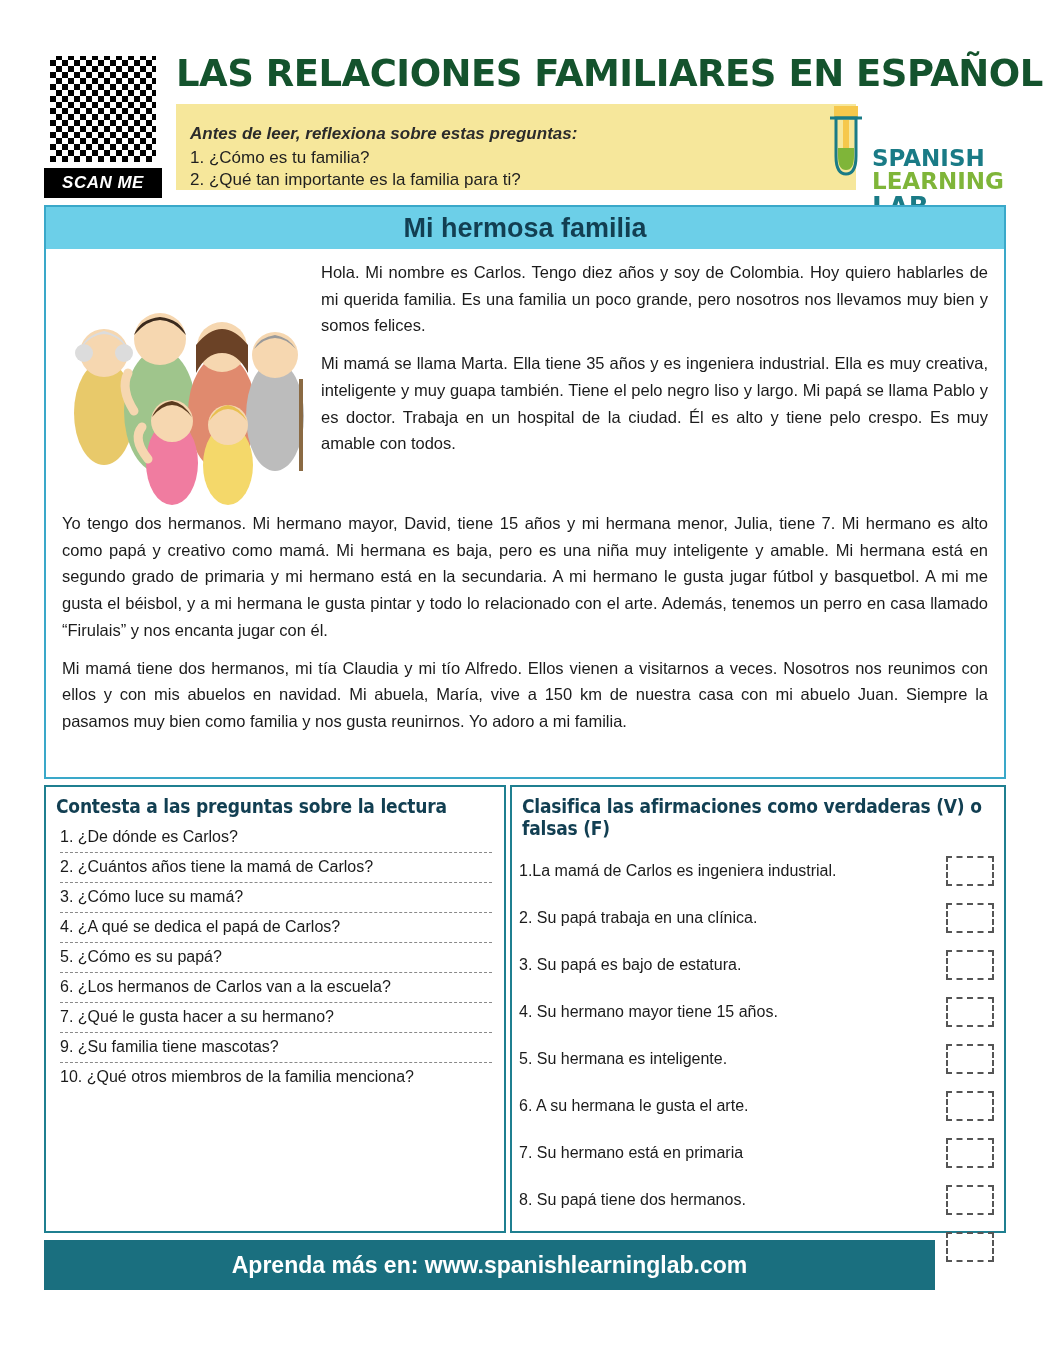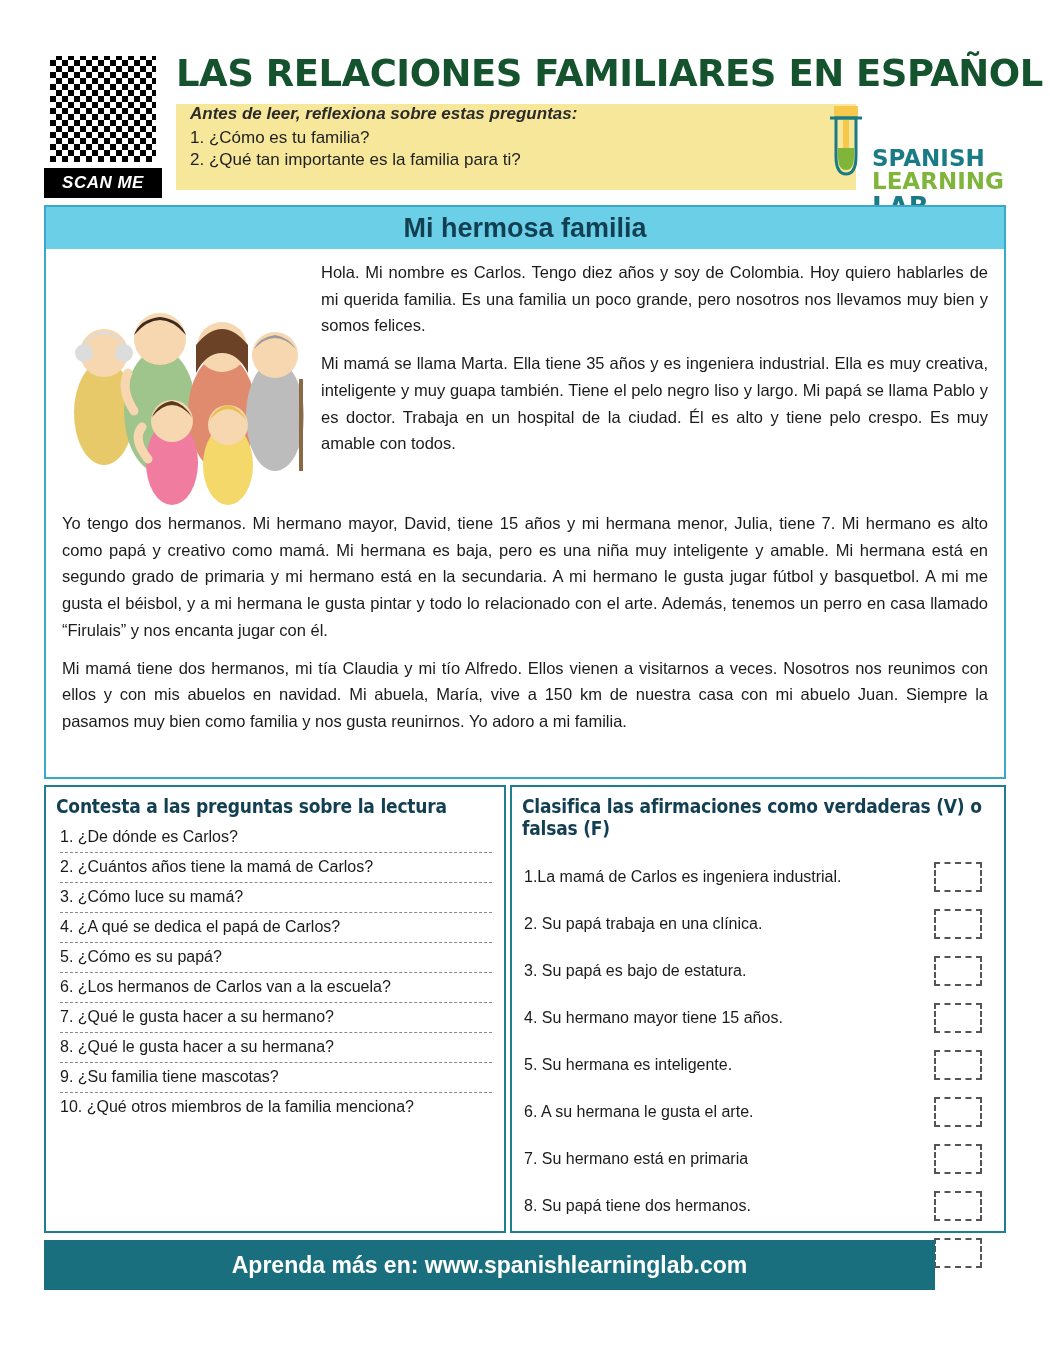--- a/index.html
+++ b/index.html
@@ -73,21 +73,21 @@
     letter-spacing: -0.5px;
     white-space: nowrap;
   }
   .prompt-box {
     position: absolute;
     left: 132px;
     top: 62px;
     width: 680px;
     height: 86px;
     background: #f6e79b;
-    padding: 0 14px;
+    padding: 20px 14px;
     box-sizing: border-box;
   }
   .prompt-box .lead {
     font-size: 17px;
     font-weight: bold;
     color: #2b2b2b;
     font-style: italic;
     margin: 0 0 4px 0;
   }
   .prompt-box .q {
@@ -178,21 +178,21 @@
     letter-spacing: -0.2px;
   }
   .qlist { margin: 0; padding: 0 12px 0 14px; list-style: none; }
   .qlist li {
     font-size: 16px;
     color: #1b1b1b;
     padding: 4px 0 5px 0;
     border-bottom: 1px dashed #8a8a8a;
     line-height: 1.25;
   }
-  .tflist { margin: 12px; padding: 2px 10px 0 0; list-style: none; }
+  .tflist { margin: 0; padding: 2px 10px 0 7px; list-style: none; }
   .tflist li {
     display: flex;
     align-items: center;
     justify-content: space-between;
     font-size: 16px;
     color: #1b1b1b;
     padding: 9px 0 8px 0;
     line-height: 1.2;
   }
   .tfbox {
@@ -306,21 +306,20 @@
   <div class="qpanel left">
     <h3>Contesta a las preguntas sobre la lectura</h3>
     <ul class="qlist">
       <li>1. ¿De dónde es Carlos?</li>
       <li>2. ¿Cuántos años tiene la mamá de Carlos?</li>
       <li>3. ¿Cómo luce su mamá?</li>
       <li>4. ¿A qué se dedica el papá de Carlos?</li>
       <li>5. ¿Cómo es su papá?</li>
       <li>6. ¿Los hermanos de Carlos van a la escuela?</li>
       <li>7. ¿Qué le gusta hacer a su hermano?</li>
-      <li>8. ¿Qué le gusta hacer a su hermana?</li>
       <li>9. ¿Su familia tiene mascotas?</li>
       <li style="border-bottom:none">10. ¿Qué otros miembros de la familia menciona?</li>
     </ul>
   </div>
 
   <div class="qpanel right">
     <h3>Clasifica las afirmaciones como verdaderas (V) o falsas (F)</h3>
     <ul class="tflist">
       <li>
         <span>1.La mamá de Carlos es ingeniera industrial.</span>

